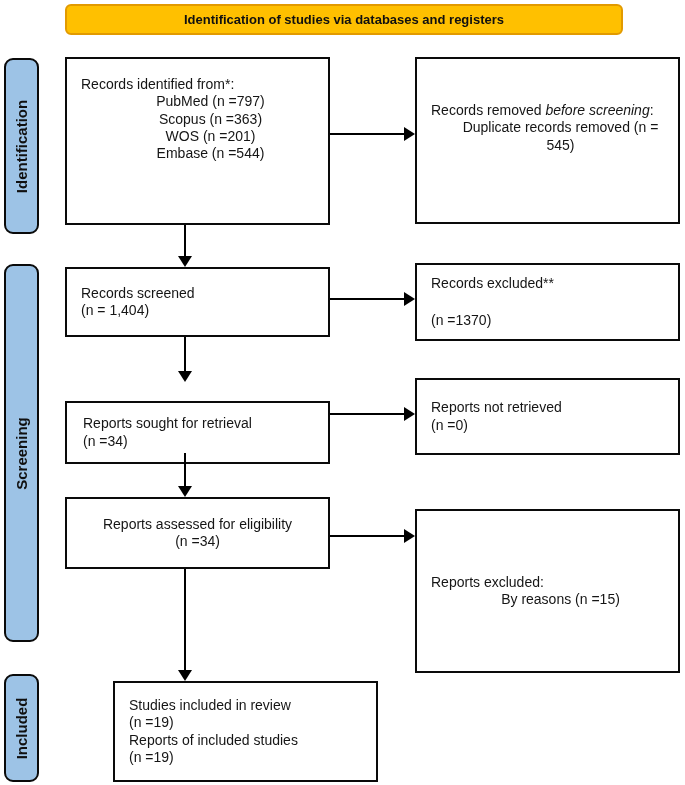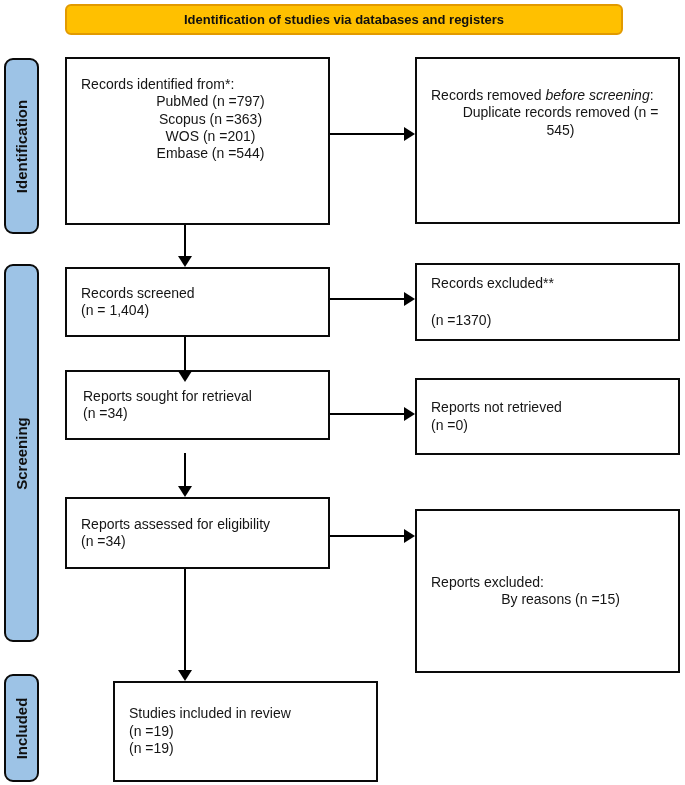--- a/index.html
+++ b/index.html
@@ -122,37 +122,38 @@
     <div class="indent">Scopus (n =363)</div>
     <div class="indent">WOS (n =201)</div>
     <div class="indent">Embase (n =544)</div>
   </div>
 
   <div class="box col-left center" style="top:267px; height:70px;">
     <div>Records screened</div>
     <div>(n = 1,404)</div>
   </div>
 
-  <div class="box col-left center" style="top:370px; height:70px;padding-left:16px;">
+  <div class="box col-left center" style="top:401px; height:63px;padding-left:16px;">
     <div>Reports sought for retrieval</div>
     <div>(n =34)</div>
   </div>
 
-  <div class="box col-left center" style="top:497px; height:72px;">
+  <div class="box col-left center" style="top:497px; height:72px;align-items:center;">
     <div>Reports assessed for eligibility</div>
     <div>(n =34)</div>
   </div>
 
   <div class="box col-left center" style="top:681px; height:101px;margin-left:48px;">
     <div>Studies included in review</div>
     <div>(n =19)</div>
+    <div>Reports of included studies</div>
     <div>(n =19)</div>
   </div>
 
-  <div class="box col-right" style="top:57px; height:167px; padding-top:28px;">
+  <div class="box col-right" style="top:57px; height:167px; padding-top:43px;">
     <div><span>Records removed </span><span class="italic">before screening</span><span>:</span></div>
     <div class="indent">Duplicate records removed (n = 545)</div>
   </div>
 
   <div class="box col-right center" style="top:263px; height:78px;gap:19px;">
     <div>Records excluded**</div>
     <div>(n =1370)</div>
   </div>
 
   <div class="box col-right center" style="top:378px; height:77px;">

